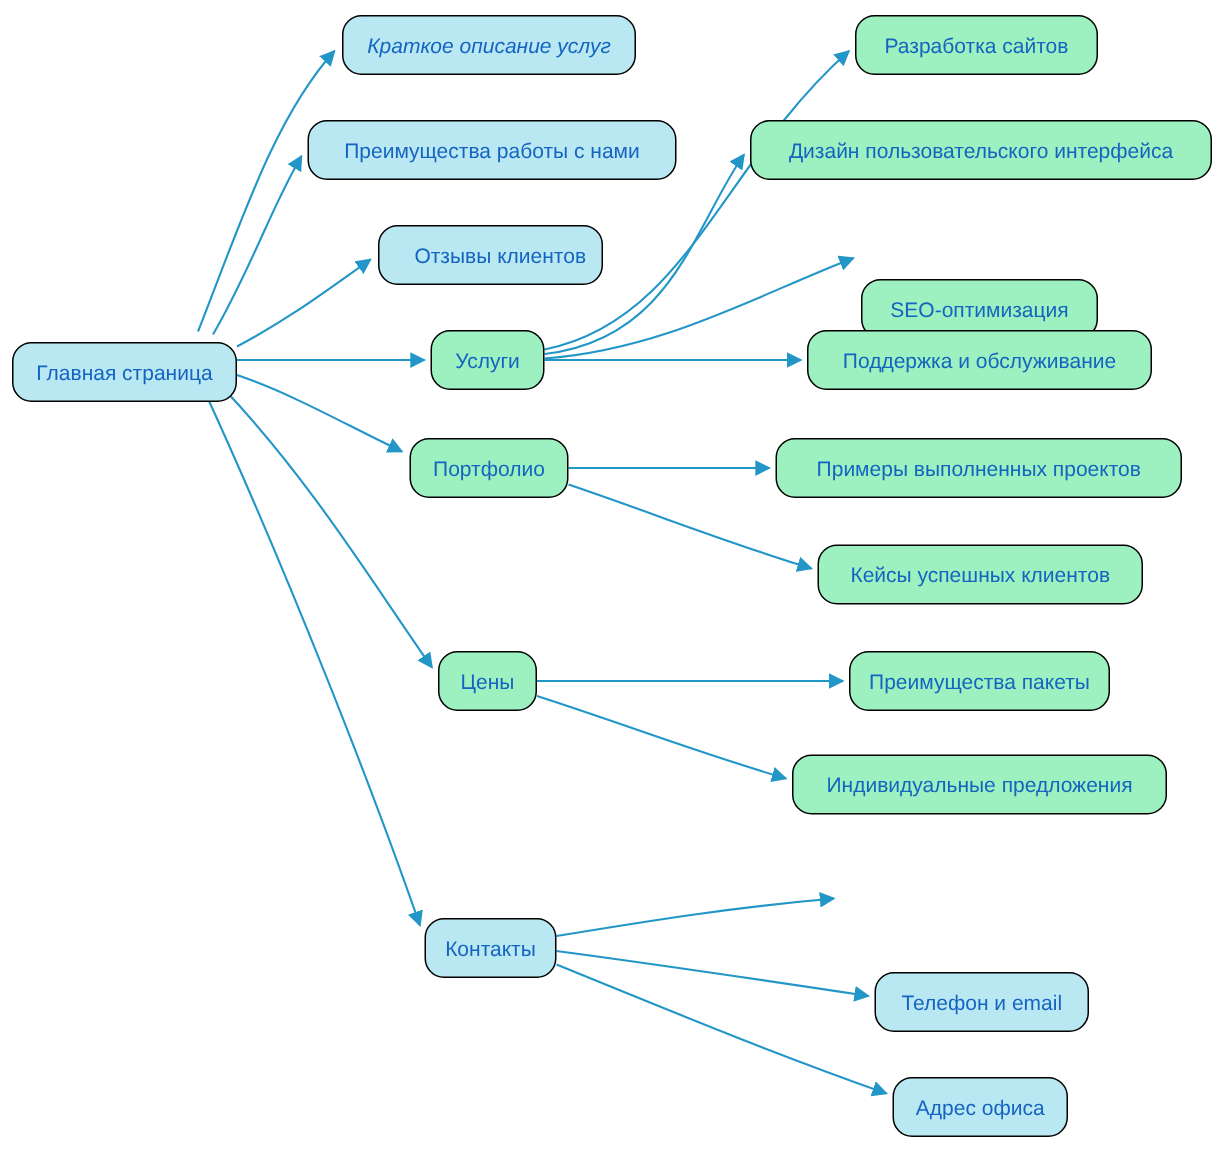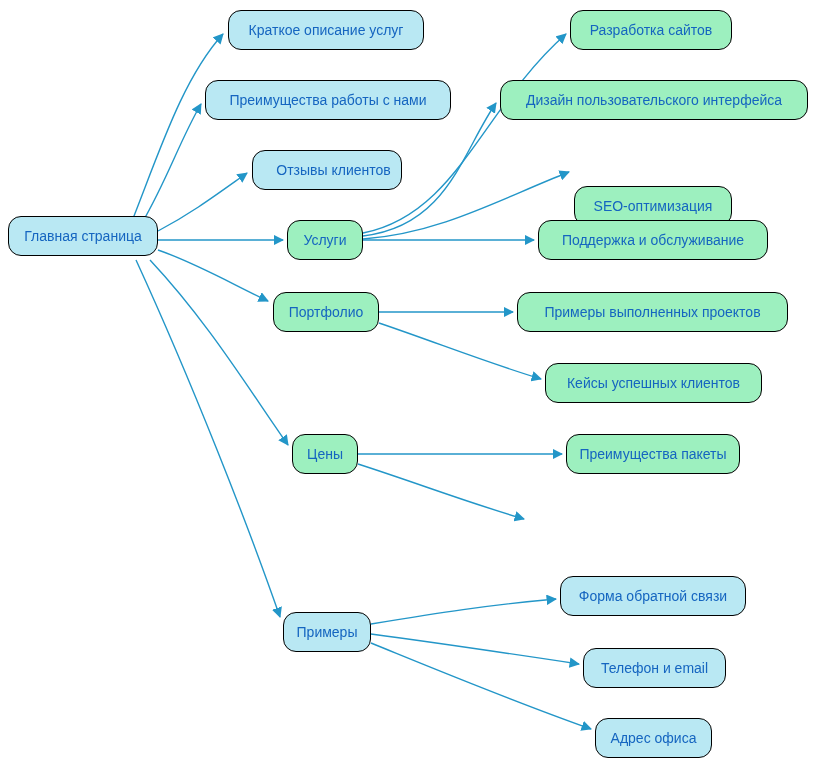--- a/index.html
+++ b/index.html
@@ -53,32 +53,32 @@
     <path class="edge" d="M 363 240 L 534 240" marker-end="url(#arrow)"></path>
     <path class="edge" d="M 379 312 L 513 312" marker-end="url(#arrow)"></path>
     <path class="edge" d="M 379 323 C 438 343, 482 361, 541 379" marker-end="url(#arrow)"></path>
     <path class="edge" d="M 358 454 L 562 454" marker-end="url(#arrow)"></path>
     <path class="edge" d="M 358 464 C 420 484, 466 502, 524 519" marker-end="url(#arrow)"></path>
     <path class="edge" d="M 371 624 C 438 613, 488 605, 556 599" marker-end="url(#arrow)"></path>
     <path class="edge" d="M 371 634 C 446 644, 506 653, 579 664" marker-end="url(#arrow)"></path>
     <path class="edge" d="M 371 643 C 452 676, 512 701, 591 729" marker-end="url(#arrow)"></path>
   </svg>
 
-  <div class="node blue" style="left:8px;   top:216px; width:150px;">Главная страница</div>
-  <div class="node blue" style="left:228px; top:10px;  width:196px;">Краткое описание услуг</div>
+  <div class="node blue" style="left:8px;   top:228px; width:150px;">Главная страница</div>
+  <div class="node blue" style="left:228px; top:10px;  width:196px;font-style:italic;">Краткое описание услуг</div>
   <div class="node blue" style="left:205px; top:80px;  width:246px;">Преимущества работы с нами</div>
   <div class="node blue" style="left:252px; top:150px; width:150px;padding-left:19px;">Отзывы клиентов</div>
   <div class="node green" style="left:287px; top:220px; width:76px;">Услуги</div>
   <div class="node green" style="left:273px; top:292px; width:106px;">Портфолио</div>
   <div class="node green" style="left:292px; top:434px; width:66px;">Цены</div>
-  <div class="node blue" style="left:283px; top:612px; width:88px;">Примеры</div>
+  <div class="node blue" style="left:283px; top:612px; width:88px;">Контакты</div>
   <div class="node green" style="left:570px; top:10px;  width:162px;">Разработка сайтов</div>
   <div class="node green" style="left:500px; top:80px;  width:308px;">Дизайн пользовательского интерфейса</div>
   <div class="node green" style="left:574px; top:150px; width:158px;margin-top:36px;">SEO-оптимизация</div>
   <div class="node green" style="left:538px; top:220px; width:230px;">Поддержка и обслуживание</div>
   <div class="node green" style="left:517px; top:292px; width:271px;">Примеры выполненных проектов</div>
   <div class="node green" style="left:545px; top:363px; width:217px;">Кейсы успешных клиентов</div>
   <div class="node green" style="left:566px; top:434px; width:174px;">Преимущества пакеты</div>
-  <div class="node blue" style="left:560px; top:576px; width:186px;">Форма обратной связи</div>
+  <div class="node green" style="left:528px; top:503px; width:250px;">Индивидуальные предложения</div>
   <div class="node blue" style="left:583px; top:648px; width:143px;">Телефон и email</div>
   <div class="node blue" style="left:595px; top:718px; width:117px;">Адрес офиса</div>
 
 </div>
 
 </body></html>

